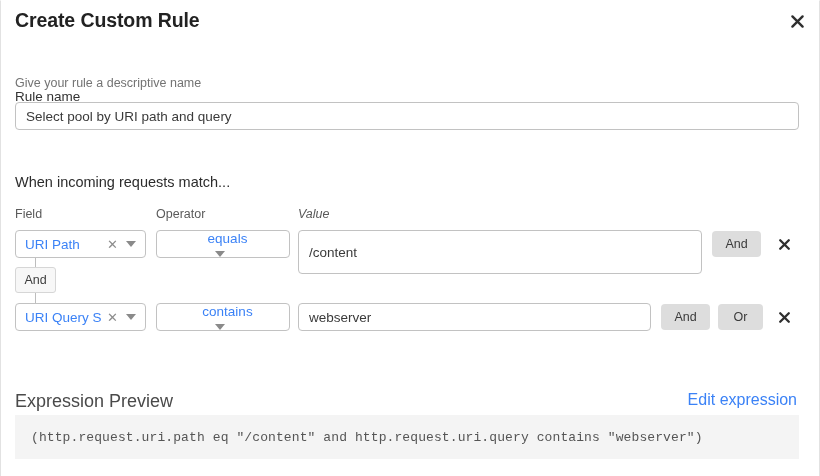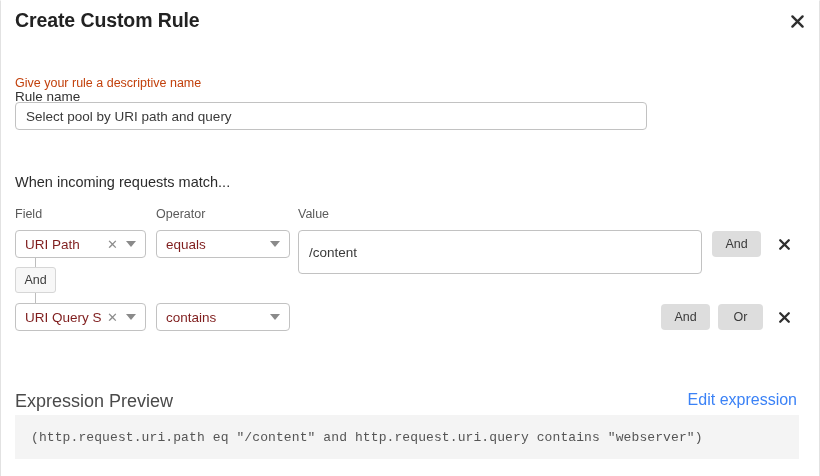--- a/index.html
+++ b/index.html
@@ -50,21 +50,21 @@
     letter-spacing: -0.1px;
   }
   .label-strong {
     position: absolute;
     font-size: 13.5px;
     color: #333333;
   }
   .label-sub {
     position: absolute;
     font-size: 12.5px;
-    color: #c2410c;
+    color: #737373;
   }
   .rule-name-label { left: 14px; top: 52px; margin-top: 36px; }
   .rule-name-help  { left: 14px; top: 75px; }
 
   .text-input {
     position: absolute;
     box-sizing: border-box;
     border: 1px solid #c2c2c2;
     border-radius: 4px;
     background: #ffffff;
@@ -72,42 +72,42 @@
     font-size: 13.5px;
     color: #3a3a3a;
     padding: 0 10px;
     outline: none;
   }
   .text-input::placeholder { color: #9a9a9a; }
 
   #rule-name-input {
     left: 14px;
     top: 101px;
-    width: 632px;
+    width: 784px;
     height: 28px;
   }
 
   .section-heading {
     position: absolute;
     left: 14px;
     top: 173px;
     font-size: 14.5px;
     font-weight: normal;
     color: #2c2c2c;
   }
 
   .col-label {
     position: absolute;
     top: 206px;
     font-size: 12.5px;
     color: #5a5a5a;
   }
   .col-label-field { left: 14px; }
   .col-label-operator { left: 155px; }
-  .col-label-value { left: 297px; }
+  .col-label-value { left: 297px; font-style: italic; }
 
   
   .connector-line {
     position: absolute;
     width: 1px;
     background: #bdbdbd;
   }
   .connector-chip {
     position: absolute;
     left: 14px;
@@ -134,21 +134,21 @@
     border: 1px solid #c2c2c2;
     border-radius: 4px;
     background: #ffffff;
     display: flex;
     align-items: center;
     cursor: pointer;
   }
   .select .sel-text {
     flex: 1;
     font-size: 13.5px;
-    color: #7f1d1d;
+    color: #3b82f6;
     padding-left: 9px;
     white-space: nowrap;
     overflow: hidden;
   }
   .select .sel-clear {
     font-size: 13px;
     color: #8c8c8c;
     padding: 0 6px;
     line-height: 1;
     cursor: pointer;
@@ -157,21 +157,21 @@
     width: 0;
     height: 0;
     border-left: 5px solid transparent;
     border-right: 5px solid transparent;
     border-top: 6px solid #8a8a8a;
     margin-right: 9px;
     margin-left: 2px;
   }
 
   .field-select { left: 14px; width: 131px; }
-  .operator-select { left: 155px; width: 134px; }
+  .operator-select { left: 155px; width: 134px; flex-direction: column; }
 
   .row1 { top: 229px; }
   .row2 { top: 302px; }
 
   .value-input-1 { left: 297px; top: 229px; width: 404px; height: 44px; }
   .value-input-2 { left: 297px; top: 302px; width: 353px; height: 28px; }
 
   .conj-btn {
     position: absolute;
     box-sizing: border-box;
@@ -287,20 +287,21 @@
 
   <div class="select field-select row2">
     <span class="sel-text">URI Query St...</span>
     <span class="sel-clear">✕</span>
     <span class="caret"></span>
   </div>
   <div class="select operator-select row2">
     <span class="sel-text">contains</span>
     <span class="caret"></span>
   </div>
+  <input class="text-input value-input-2" type="text" value="webserver" style="">
   <button class="conj-btn and-2">And</button>
   <button class="conj-btn or-2">Or</button>
   <div class="row-remove remove-2">
     <svg class="xicon" width="13" height="13" viewBox="0 0 13 13" aria-hidden="true">
       <path d="M2.2 2.2 L10.8 10.8 M10.8 2.2 L2.2 10.8" stroke="#2f2f2f" stroke-width="2.3" stroke-linecap="round"></path>
     </svg>
   </div>
 
   <div class="expr-label">Expression Preview</div>
   <a class="edit-expression">Edit expression</a>

